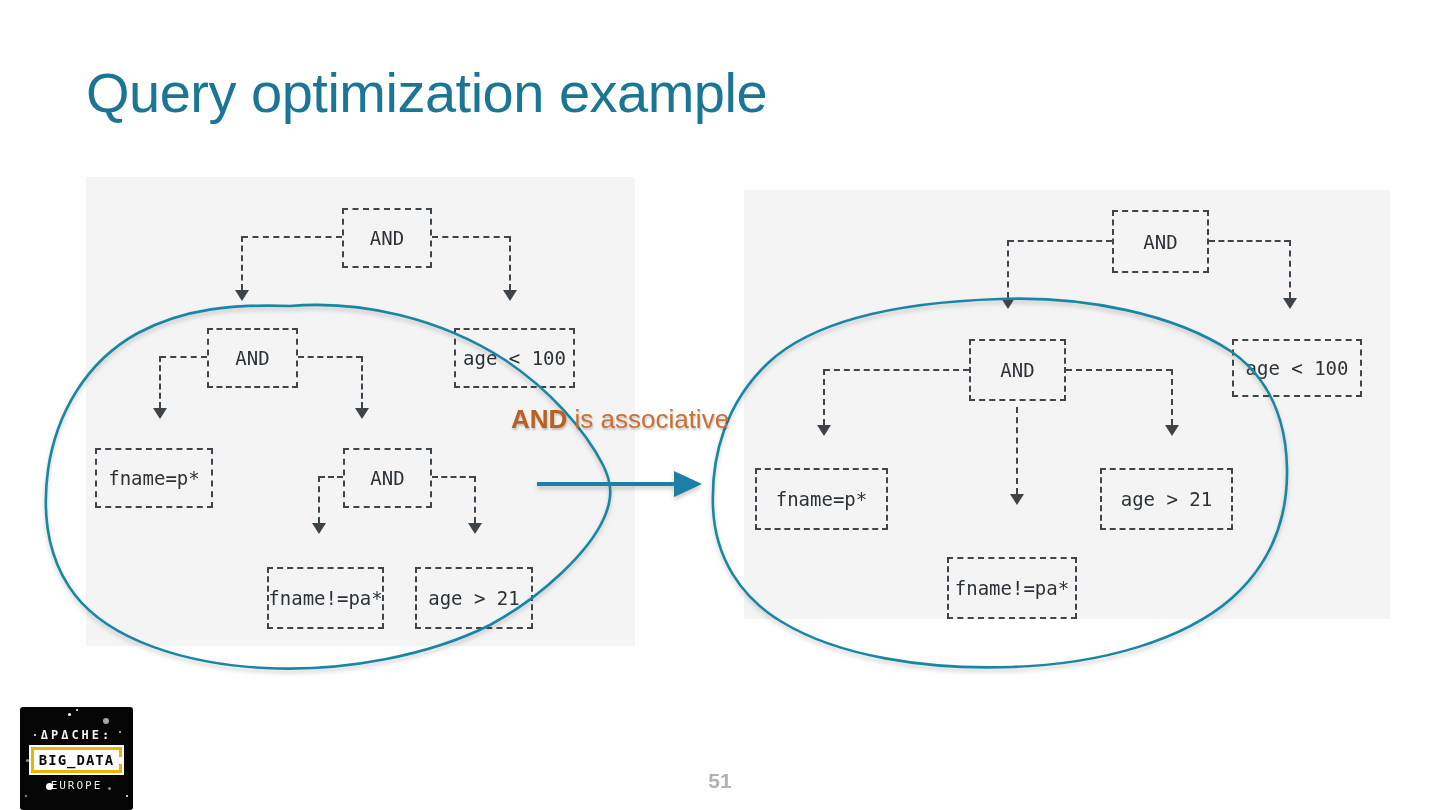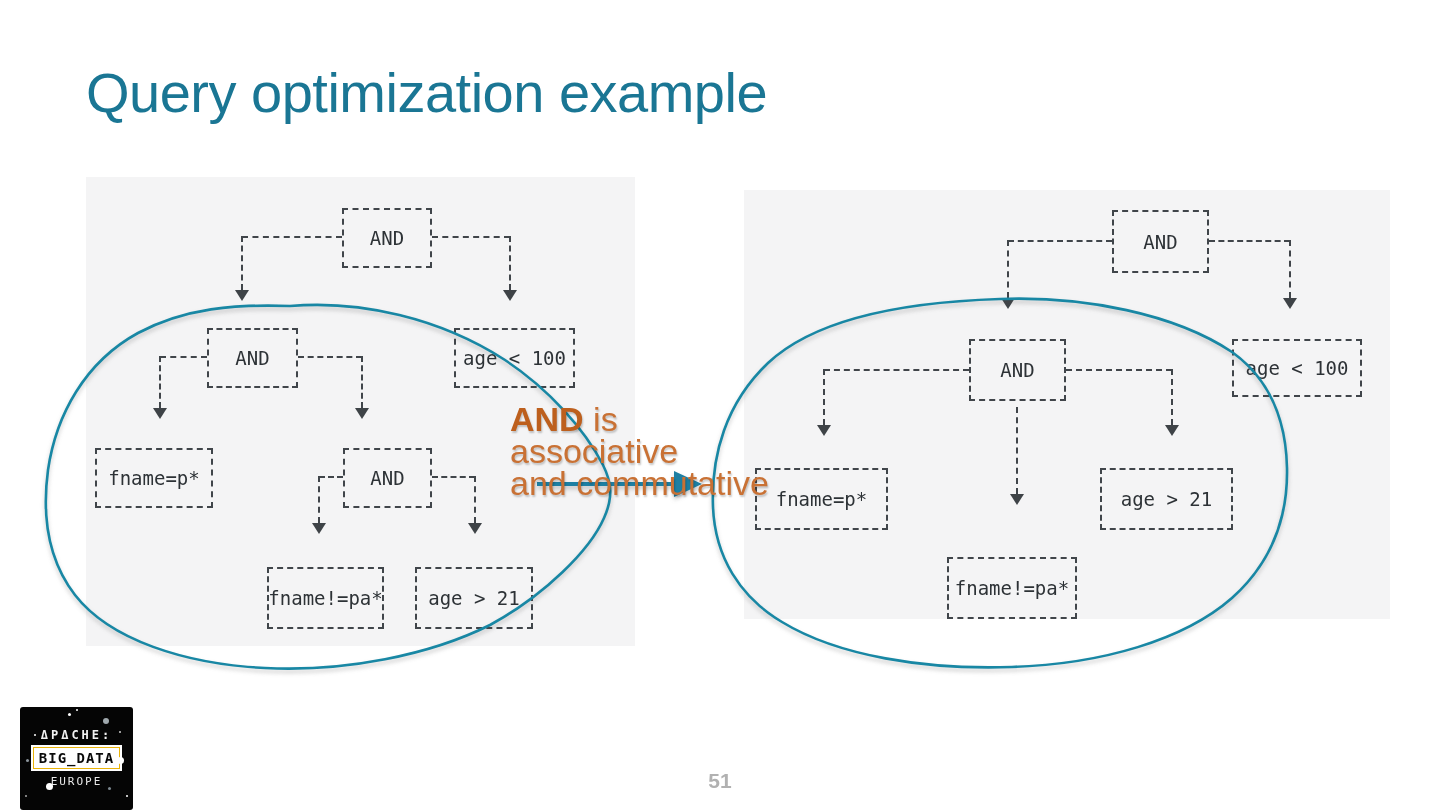--- a/index.html
+++ b/index.html
@@ -13,34 +13,34 @@
   .node{position:absolute;box-sizing:border-box;border:2px dashed #40454a;
         display:flex;align-items:center;justify-content:center;
         font-family:"DejaVu Sans Mono","Liberation Mono",monospace;
         font-size:19px;color:#2d3236;white-space:pre;}
   .hline{position:absolute;border-top:2px dashed #40454a;height:0;}
   .vline{position:absolute;border-left:2px dashed #40454a;width:0;}
   .arrw{position:absolute;width:0;height:0;border-left:7px solid transparent;
         border-right:7px solid transparent;border-top:11px solid #3e4347;}
   .overlay{position:absolute;left:0;top:0;pointer-events:none;
            filter:drop-shadow(0px 3px 2px rgba(80,80,80,0.30));}
-  .annot{position:absolute;left:510px;top:403px;width:260px;
-         font-size:34px;line-height:32px;color:#c97134;
+  .annot{position:absolute;left:490px;top:403px;width:260px;text-align:center;
+         font-size:26px;line-height:32px;color:#c97134;
          text-shadow:1px 2px 2px rgba(0,0,0,0.22);}
   .annot b{color:#bd5f1d;font-weight:700;}
   .pagenum{position:absolute;left:0;top:769px;width:100%;text-align:center;
            font-size:21px;color:#b1b1b1;font-weight:bold;}
   .handle{position:absolute;right:7px;top:764px;font-size:28px;font-weight:600;
           color:#1a7694;}
   .logo{position:absolute;left:20px;top:707px;width:113px;height:103px;background:#050505;
         border-radius:3px;display:flex;flex-direction:column;align-items:center;
         padding-top:21px;box-sizing:border-box;overflow:hidden;}
   .logo .apache{color:#f2f2f2;font-size:12px;letter-spacing:3px;font-weight:700;
         font-family:"DejaVu Sans Mono","Liberation Mono",monospace;}
-  .logo .bigdata{margin-top:5px;background:#ffffff;color:#0a0a0a;border:1px solid #eab308;
+  .logo .bigdata{margin-top:5px;background:#ffffff;color:#0a0a0a;border:3px solid #eab308;
         outline:2px solid #ffffff;font-family:"DejaVu Sans Mono","Liberation Mono",monospace;
         font-size:14px;font-weight:700;letter-spacing:1px;padding:2px 5px;}
   .logo .europe{margin-top:6px;color:#e8e8e8;font-size:11px;letter-spacing:2px;
         font-family:"DejaVu Sans Mono","Liberation Mono",monospace;}
   .star{position:absolute;border-radius:50%;}
 </style>
 </head>
 <body>
 
 <div class="slide">
@@ -114,21 +114,20 @@
     <path d="M 1000 299 C 1085 296, 1175 314, 1232 352 C 1268 378, 1286 418, 1287 468
              C 1288 518, 1272 562, 1232 598 C 1184 640, 1102 664, 1012 667
              C 925 670, 838 656, 782 622 C 740 597, 715 557, 713 507
              C 711 455, 726 403, 768 363 C 815 319, 905 302, 1000 299 Z" fill="none" stroke="#1887a4" stroke-width="2.6"></path>
     <line x1="537" y1="484" x2="676" y2="484" stroke="#1d7fa3" stroke-width="4"></line>
     <polygon points="674,471 702,484 674,497" fill="#1d7fa3"></polygon>
   </svg>
 
   <div class="annot">
     <b>AND</b><span> is associative</span><br>
-    <span>and commutative</span>
   </div>
 
   <div class="pagenum">51</div>
 
   <div class="logo">
     <span class="star" style="left:48px;top:6px;width:3px;height:3px;background:#fff"></span>
     <span class="star" style="left:83px;top:11px;width:6px;height:6px;background:#9fa8ad"></span>
     <span class="star" style="left:14px;top:27px;width:2px;height:2px;background:#fff"></span>
     <span class="star" style="left:99px;top:24px;width:2px;height:2px;background:#ccc"></span>
     <span class="star" style="left:6px;top:52px;width:3px;height:3px;background:#8b949b"></span>

